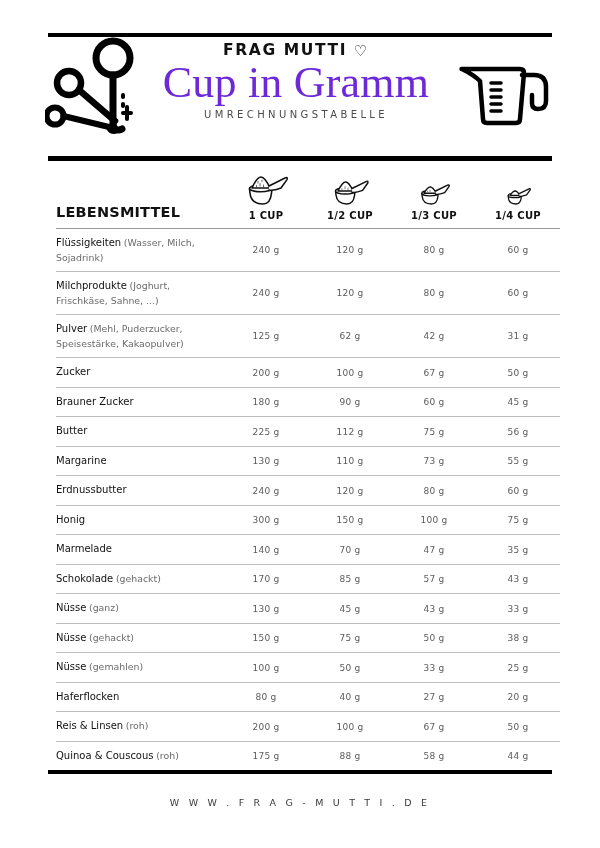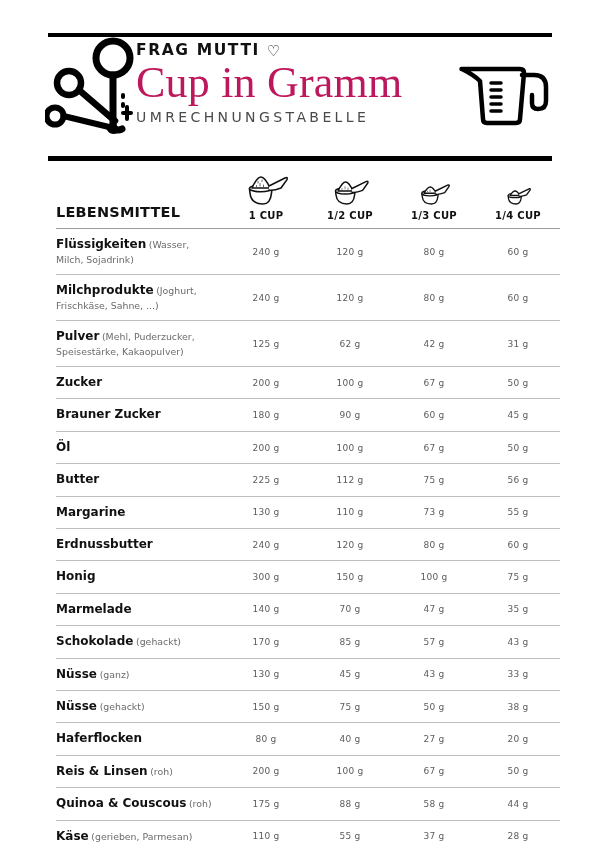--- a/index.html
+++ b/index.html
@@ -50,21 +50,21 @@
     right: -2px;
     top: 24px;
     width: 96px;
     height: 66px;
   }
   .title-block {
     position: absolute;
     left: 88px;
     right: 96px;
     top: 6px;
-    text-align: left;
+    text-align: center;
   }
   .brand-line {
     font-family: "DejaVu Sans", sans-serif;
     font-size: 15.5px;
     font-weight: 700;
     letter-spacing: 1.6px;
     color: #111;
     line-height: 1;
     margin-bottom: 2px;
     white-space: nowrap;
@@ -73,26 +73,26 @@
     font-size: 15px;
     line-height: 1;
     vertical-align: -1px;
   }
   .main-title {
     font-family: "Liberation Serif", "DejaVu Serif", serif;
     font-size: 44px;
     font-weight: 400;
     letter-spacing: 0.2px;
     line-height: 1.02;
-    color: #be185d;
+    color: #6d28d9;
     white-space: nowrap;
   }
   .subtitle {
     font-family: "DejaVu Sans", sans-serif;
-    font-size: 14px;
+    font-size: 10px;
     font-weight: 400;
     letter-spacing: 3.4px;
     color: #4a4a4a;
     margin-top: 3px;
     white-space: nowrap;
   }
 
   
   table.conv {
     width: 100%;
@@ -150,22 +150,22 @@
 
   td.food {
     padding: 7px 8px 7px 0;
     font-size: 9.4px;
     line-height: 1.45;
     color: #555;
     vertical-align: middle;
   }
   td.food .name {
     font-family: "DejaVu Sans", sans-serif;
-    font-weight: 700;
-    font-size: 12px;
+    font-weight: 400;
+    font-size: 10px;
     color: #111;
   }
   td.food .qual {
     font-family: "DejaVu Sans", sans-serif;
     font-weight: 400;
     color: #6b6b6b;
   }
   td.val {
     text-align: center;
     font-family: "DejaVu Sans", sans-serif;
@@ -361,27 +361,20 @@
           <td class="val">50 g</td>
         </tr>
         <tr>
           <td class="food"><span class="name">Brauner Zucker</span></td>
           <td class="val">180 g</td>
           <td class="val">90 g</td>
           <td class="val">60 g</td>
           <td class="val">45 g</td>
         </tr>
         <tr>
-          <td class="food"><span class="name">Öl</span></td>
-          <td class="val">200 g</td>
-          <td class="val">100 g</td>
-          <td class="val">67 g</td>
-          <td class="val">50 g</td>
-        </tr>
-        <tr>
           <td class="food"><span class="name">Butter</span></td>
           <td class="val">225 g</td>
           <td class="val">112 g</td>
           <td class="val">75 g</td>
           <td class="val">56 g</td>
         </tr>
         <tr>
           <td class="food"><span class="name">Margarine</span></td>
           <td class="val">130 g</td>
           <td class="val">110 g</td>
@@ -424,47 +417,47 @@
           <td class="val">33 g</td>
         </tr>
         <tr>
           <td class="food"><span class="name">Nüsse</span> <span class="qual">(gehackt)</span></td>
           <td class="val">150 g</td>
           <td class="val">75 g</td>
           <td class="val">50 g</td>
           <td class="val">38 g</td>
         </tr>
         <tr>
+          <td class="food"><span class="name">Nüsse</span> <span class="qual">(gemahlen)</span></td>
+          <td class="val">100 g</td>
+          <td class="val">50 g</td>
+          <td class="val">33 g</td>
+          <td class="val">25 g</td>
+        </tr>
+        <tr>
           <td class="food"><span class="name">Haferflocken</span></td>
           <td class="val">80 g</td>
           <td class="val">40 g</td>
           <td class="val">27 g</td>
           <td class="val">20 g</td>
         </tr>
         <tr>
           <td class="food"><span class="name">Reis &amp; Linsen</span> <span class="qual">(roh)</span></td>
           <td class="val">200 g</td>
           <td class="val">100 g</td>
           <td class="val">67 g</td>
           <td class="val">50 g</td>
         </tr>
         <tr>
           <td class="food"><span class="name">Quinoa &amp; Couscous</span> <span class="qual">(roh)</span></td>
           <td class="val">175 g</td>
           <td class="val">88 g</td>
           <td class="val">58 g</td>
           <td class="val">44 g</td>
         </tr>
-        <tr>
-          <td class="food"><span class="name">Käse</span> <span class="qual">(gerieben, Parmesan)</span></td>
-          <td class="val">110 g</td>
-          <td class="val">55 g</td>
-          <td class="val">37 g</td>
-          <td class="val">28 g</td>
-        </tr>
       </tbody>
   </table>
 
   <div class="rule-table-bottom"></div>
 
   <div class="footer">W W W . F R A G - M U T T I . D E</div>
 
 </div>
 
 </body></html>

